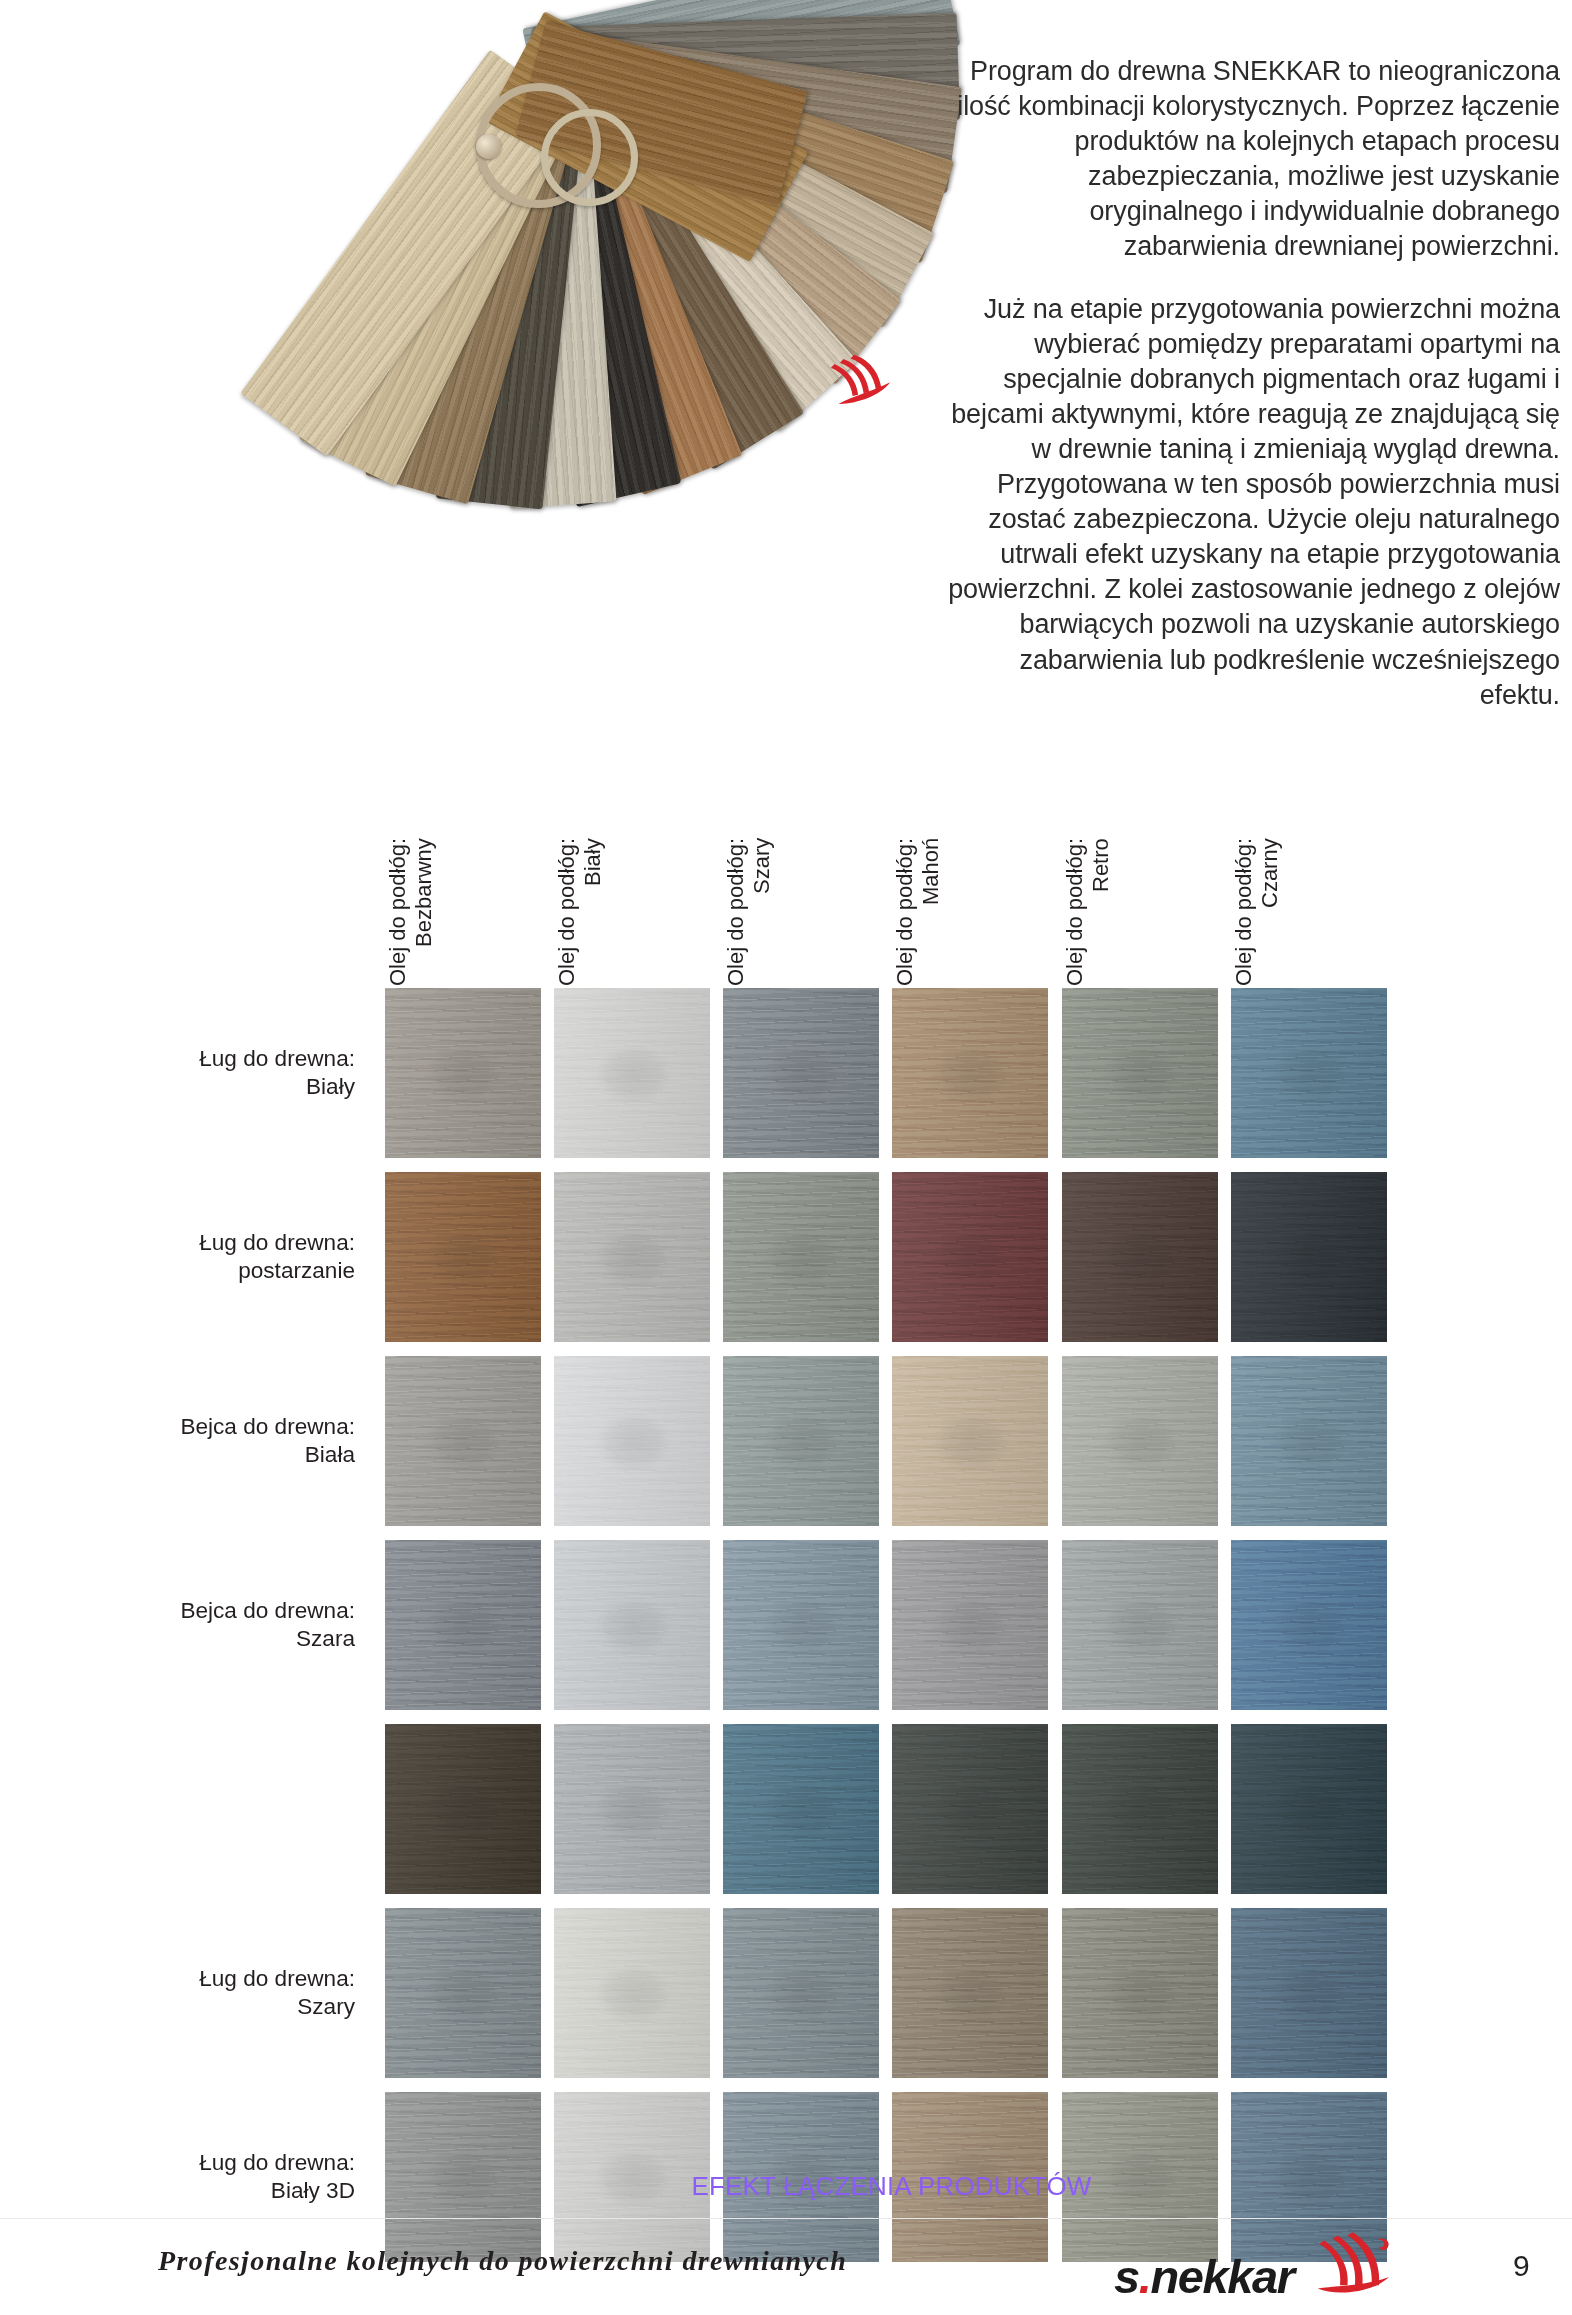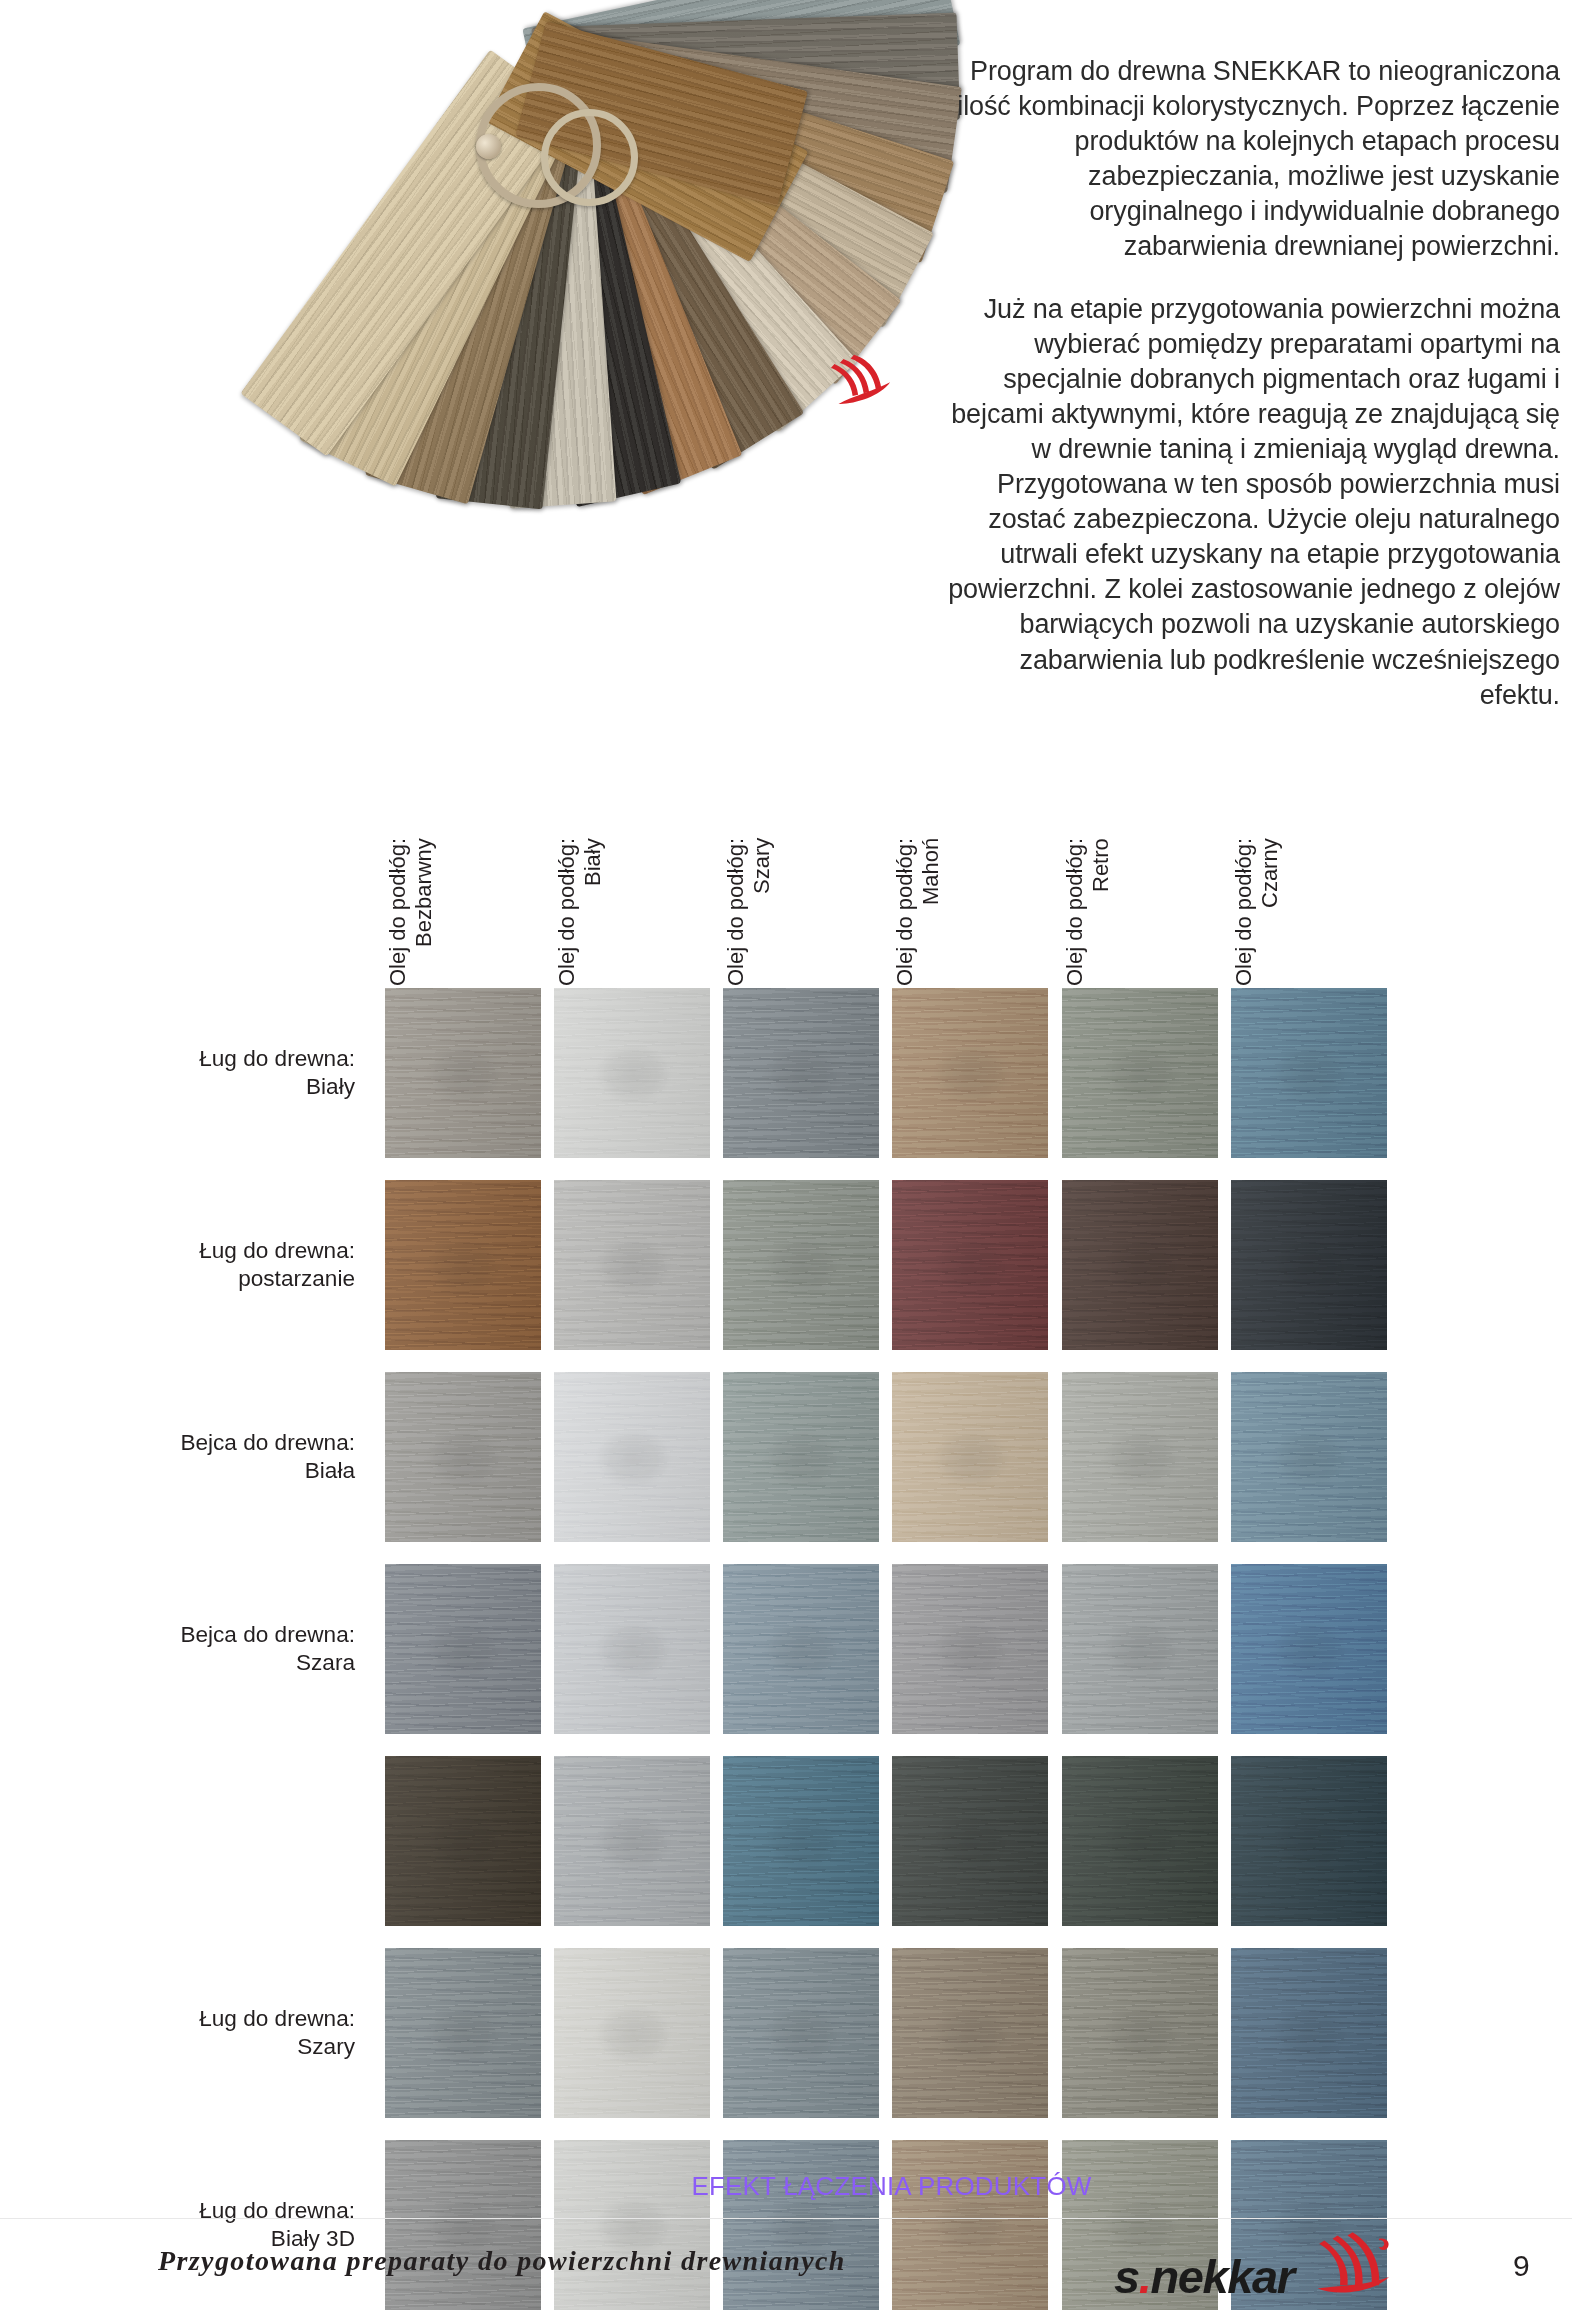--- a/index.html
+++ b/index.html
@@ -66,21 +66,21 @@
     display:flex;align-items:flex-end;justify-content:flex-start;
   }
   .colhead .vtxt{
     writing-mode:vertical-rl;transform:rotate(180deg);
     font-size:22px;line-height:1.18;color:#231f20;
     white-space:pre-line;text-align:right;
     padding-left:5.4px;
   }
 
   #rowwrap{position:absolute;left:0;top:210px;width:1572px;}
-  .row{position:relative;height:170px;margin-bottom:22px;}
+  .row{position:relative;height:170px;margin-bottom:14px;}
   .rowlabel{
     position:absolute;left:0;top:50%;transform:translateY(-50%);
     width:355px;text-align:right;
     font-size:22.6px;line-height:1.25;color:#231f20;
     white-space:pre-line;
   }
   .swatches{position:absolute;left:385px;top:0;width:1013px;height:170px;}
   .sw{
     position:absolute;top:0;width:156px;height:170px;
     overflow:hidden;
@@ -494,21 +494,21 @@
           </div>
         </div>
       </div>
     </div>
 </section>
 
 <div id="caption">EFEKT ŁĄCZENIA PRODUKTÓW</div>
 
 <div id="footrule"></div>
 
-<div id="tagline">Przygotowana preparaty do powierzchni drewnianych</div>
+<div id="tagline">Profesjonalne kolejnych do powierzchni drewnianych</div>
 
 <div id="logo">
   <div class="wordmark">s<span class="dot">.</span>nekkar</div>
   <svg class="ship" viewBox="0 0 100 82">
     <g fill="#d8232a">
       <path d="M8 70 C32 80 76 74 94 56 C70 66 34 66 8 70 Z"></path>
       <path d="M16 12 C38 28 46 46 44 66 L35 66 C37 46 30 28 10 16 Z"></path>
       <path d="M32 6 C56 22 64 44 62 66 L53 66 C55 44 48 24 26 10 Z"></path>
       <path d="M50 2 C76 18 84 44 82 66 L73 66 C75 44 66 20 44 6 Z"></path>
       <path d="M82 10 C92 8 96 16 92 21 C89 25 83 24 82 20 C86 21 89 18 88 15 C87 12 84 11 82 12 Z"></path>

